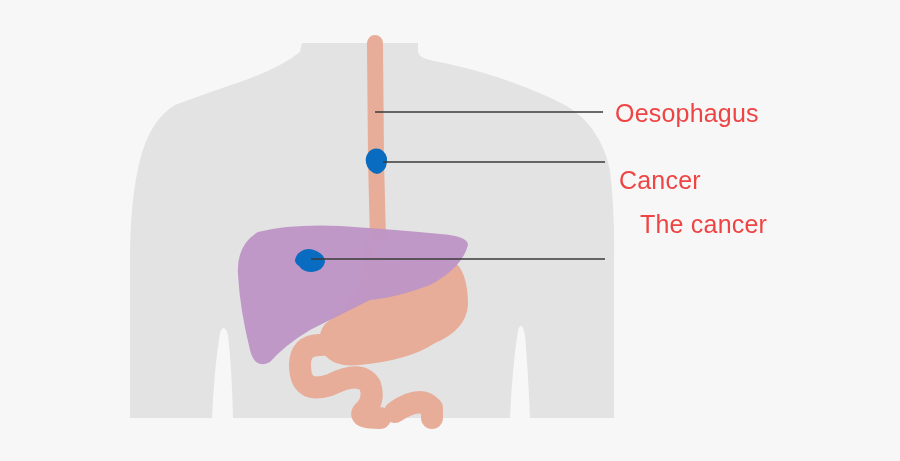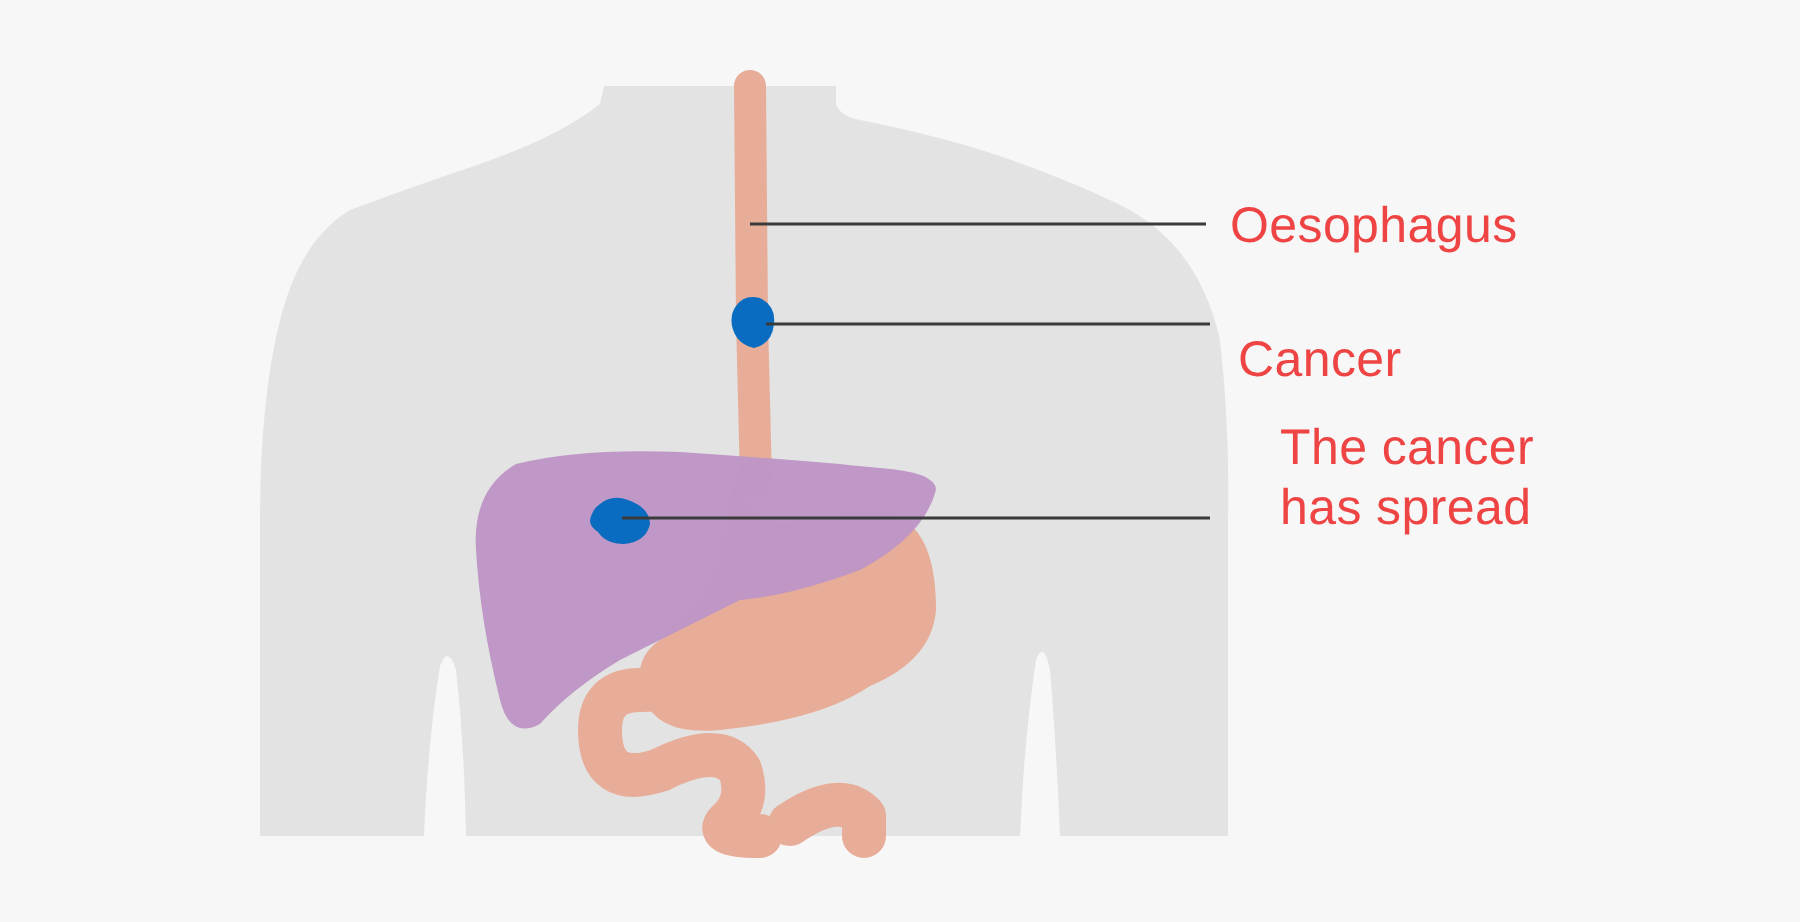--- a/index.html
+++ b/index.html
@@ -34,14 +34,13 @@
 
   <line x1="375" y1="112" x2="603" y2="112" stroke="#3a3a3a" stroke-width="1.6"></line>
   <line x1="383" y1="162" x2="605" y2="162" stroke="#3a3a3a" stroke-width="1.6"></line>
   <line x1="311" y1="259" x2="605" y2="259" stroke="#3a3a3a" stroke-width="1.6"></line>
 </svg>
 
 <div class="label" style="left:615px; top:98px;">Oesophagus</div>
 <div class="label" style="left:619px; top:165px;">Cancer</div>
 <div class="label" style="left:640px; top:209px;">
   <div>The cancer</div>
-  <div>has spread</div>
 </div>
 
 </body></html>

